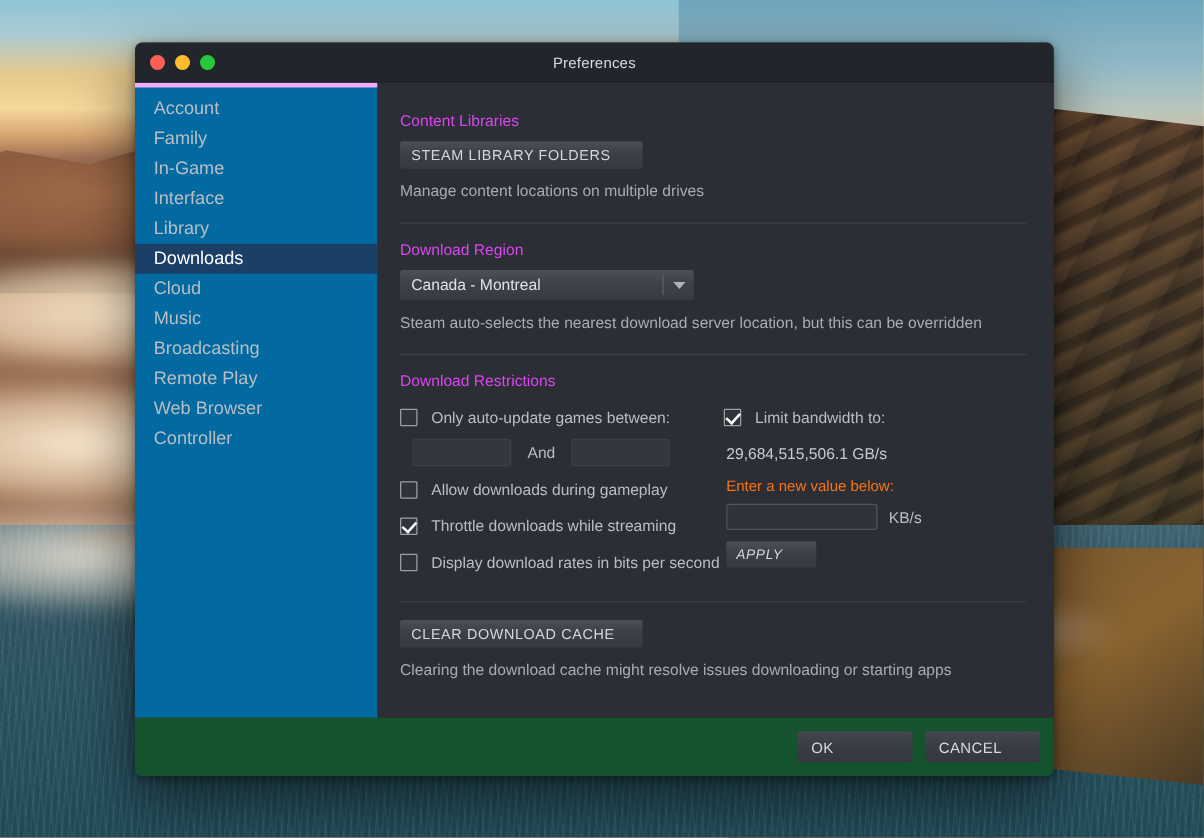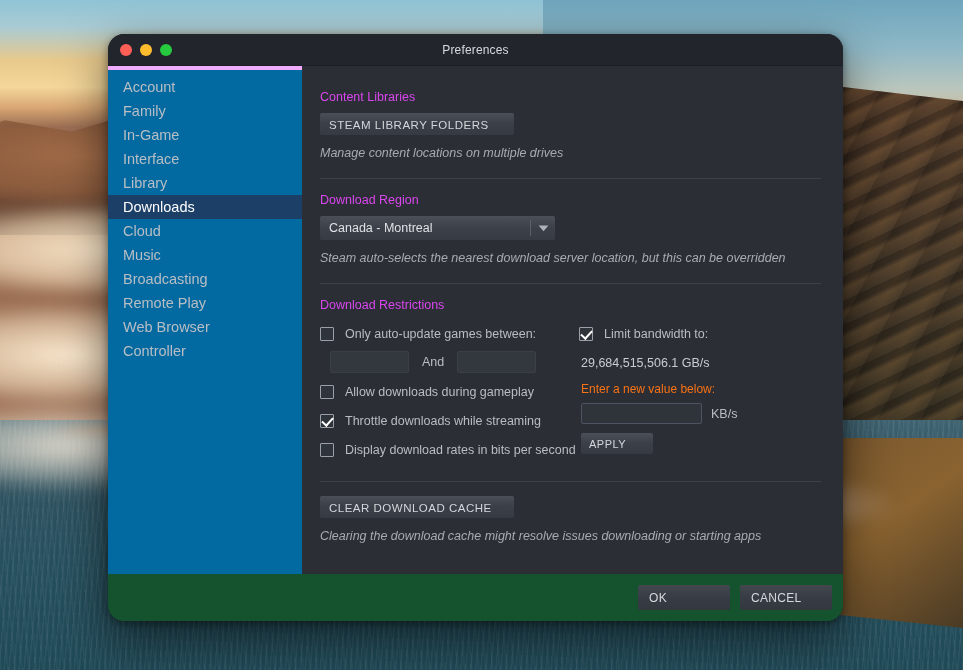--- a/index.html
+++ b/index.html
@@ -107,21 +107,21 @@
                 radial-gradient(ellipse 48px 12px at 140px 32px, rgba(120,92,68,0.85) 0%, rgba(120,92,68,0) 75%);
     filter: blur(1.5px);
   }
 
   
   #window {
     position: absolute;
     left: 108px; top: 34px;
     width: 735px; height: 587px;
     background: #2b2e34;
-    border-radius: 16px;
+    border-radius: 6px;
     box-shadow: 0 18px 48px rgba(0,0,0,0.55), 0 2px 8px rgba(0,0,0,0.4);
     overflow: hidden;
     display: flex;
     flex-direction: column;
   }
   .titlebar {
     height: 31px;
     flex: 0 0 31px;
     background: #22262c;
     position: relative;
@@ -205,21 +205,20 @@
     border: none;
     border-radius: 2px;
     text-align: left;
     cursor: pointer;
     font-family: "Liberation Sans", sans-serif;
   }
   .hint {
     font-size: 12.5px;
     color: #a7acb2;
     margin-top: 11px;
-    font-style: italic;
   }
   .dropdown {
     width: 235px;
     height: 24px;
     background: linear-gradient(to bottom, #4a4f58 0%, #3c4049 50%, #373b43 100%);
     border-radius: 2px;
     display: flex;
     align-items: center;
     cursor: pointer;
     position: relative;
@@ -328,20 +327,21 @@
     padding-left: 8px;
     box-sizing: border-box;
     text-align: left;
     font-size: 11px;
     letter-spacing: .5px;
     color: #d3d7db;
     background: linear-gradient(to bottom, #4a4f58 0%, #3b3f47 50%, #363a42 100%);
     border: none; border-radius: 2px;
     cursor: pointer;
     font-family: "Liberation Sans", sans-serif;
+    font-style: italic;
   }
 
   
   .footer {
     flex: 0 0 47px;
     background: #14532d;
     display: flex;
     align-items: center;
     justify-content: flex-end;
     padding-right: 11px;

